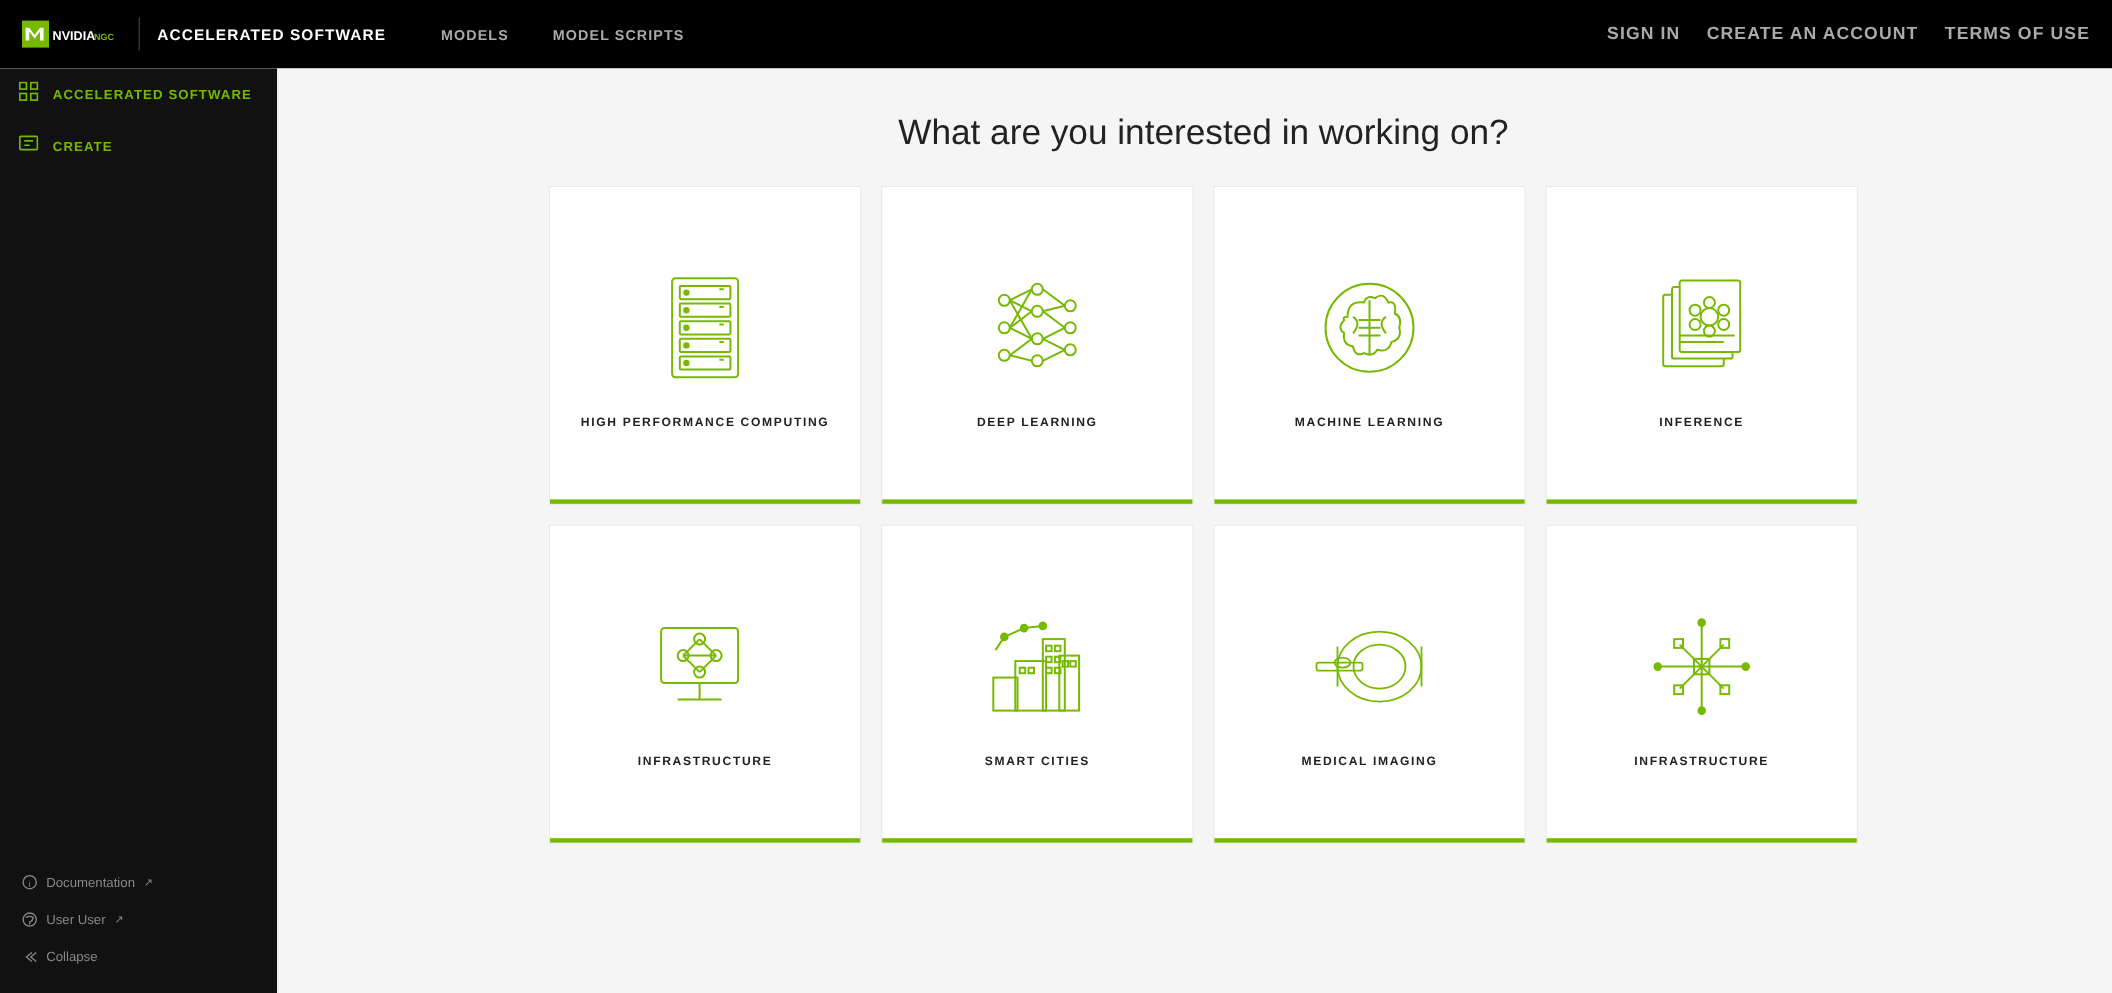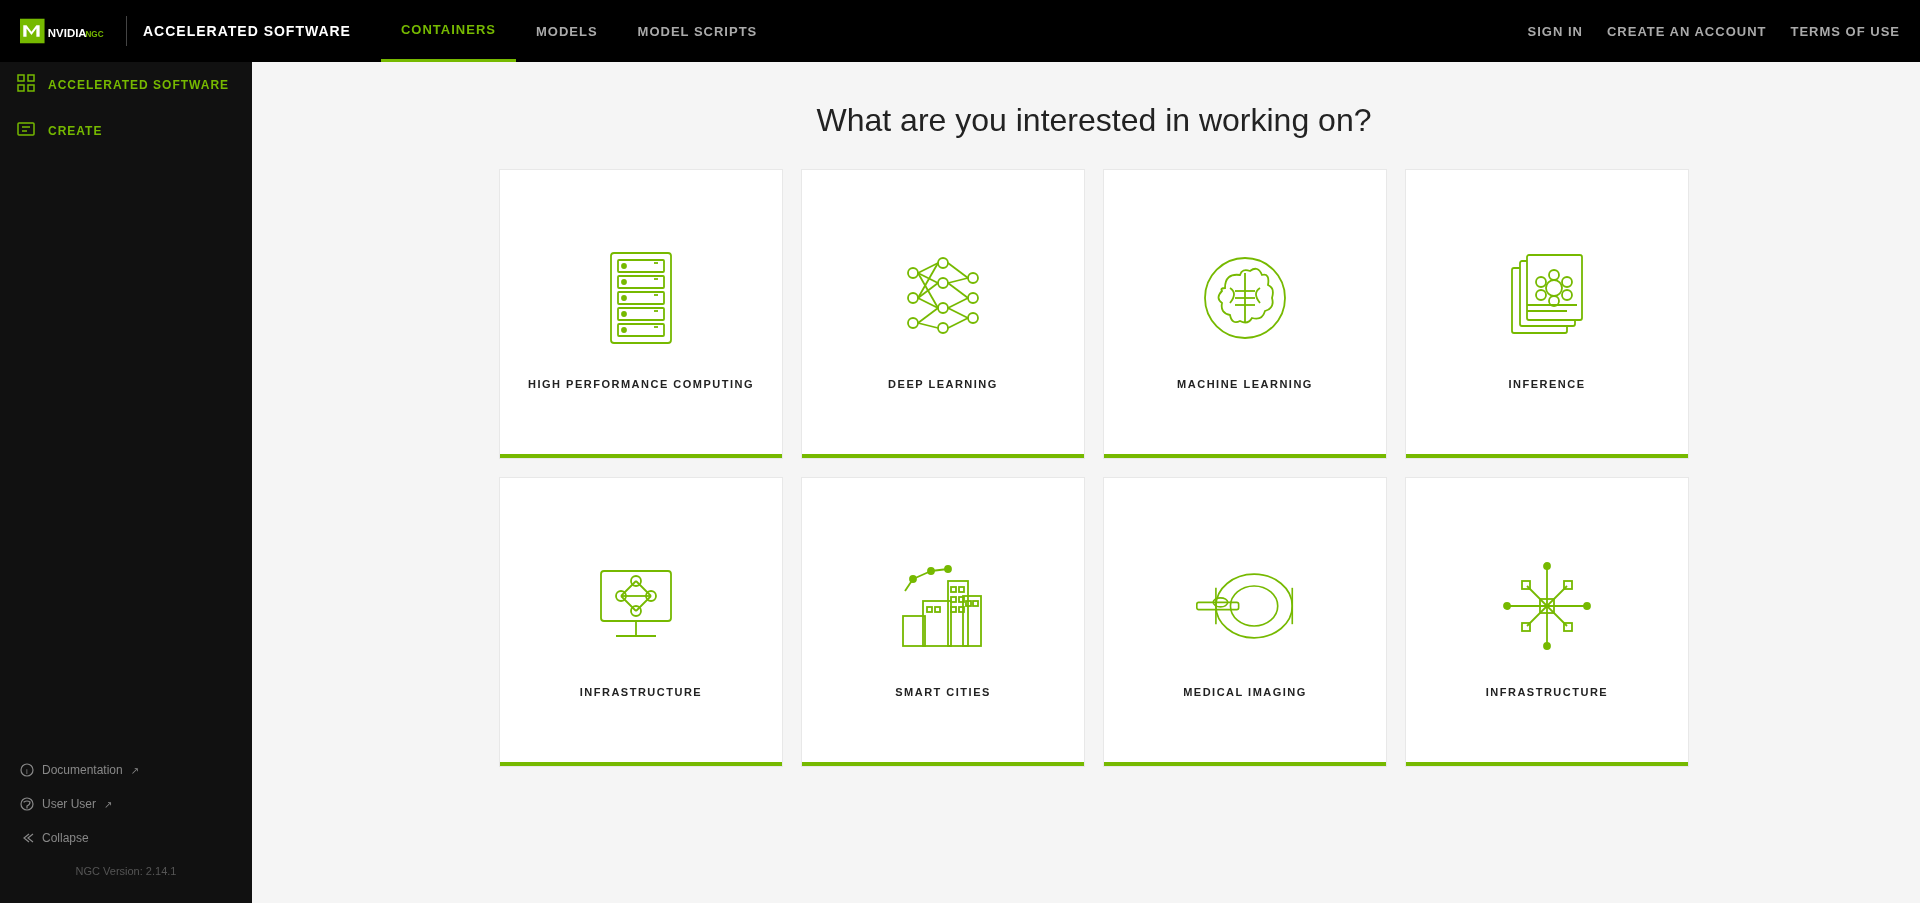--- a/index.html
+++ b/index.html
@@ -60,21 +60,21 @@
       border-bottom: 3px solid #76b900;
     }
     .nav-right {
       margin-left: auto;
       display: flex;
       align-items: center;
       gap: 24px;
     }
     .nav-right-link {
       color: #aaa;
-      font-size: 13px;
+      font-size: 16px;
       font-weight: bold;
       letter-spacing: 1px;
       cursor: pointer;
       text-decoration: none;
     }
 
     
     .layout {
       display: flex;
       flex: 1;
@@ -238,21 +238,20 @@
     <svg class="nvidia-logo" viewBox="0 0 110 30" fill="none" xmlns="http://www.w3.org/2000/svg">
       <rect width="30" height="30" fill="#76b900"></rect>
       <polygon points="4,8 4,22 8,22 8,12 14,20 20,12 20,22 24,22 24,8 20,8 14,16 8,8" fill="white"></polygon>
       <text x="34" y="22" font-size="14" font-weight="bold" fill="white" font-family="Arial">NVIDIA</text>
       <text x="80" y="22" font-size="10" fill="#76b900" font-family="Arial" font-weight="bold">NGC</text>
     </svg>
   </div>
   <div class="nav-divider"></div>
   <span class="nav-brand">ACCELERATED SOFTWARE</span>
   <div class="nav-links">
-    <a class="nav-link active">CONTAINERS</a>
     <a class="nav-link">MODELS</a>
     <a class="nav-link">MODEL SCRIPTS</a>
   </div>
   <div class="nav-right">
     <a class="nav-right-link">SIGN IN</a>
     <a class="nav-right-link">CREATE AN ACCOUNT</a>
     <a class="nav-right-link">TERMS OF USE</a>
   </div>
 </nav>
 
@@ -297,21 +296,20 @@
         <span>User User</span>
         <span style="color:#888;font-size:10px;">↗</span>
       </div>
       <div class="sidebar-bottom-link">
         <svg width="14" height="14" viewBox="0 0 14 14" fill="none" stroke="#888" stroke-width="1.2">
           <polyline points="9,3 4,7 9,11"></polyline>
           <polyline points="13,3 8,7 13,11"></polyline>
         </svg>
         <span>Collapse</span>
       </div>
-      <div class="sidebar-version">NGC Version: 2.14.1</div>
     </div>
   </aside>
 
   <main class="main-content">
     <h1 class="page-title">What are you interested in working on?</h1>
 
 
     <div class="cards-grid">
 
       <div class="card">

